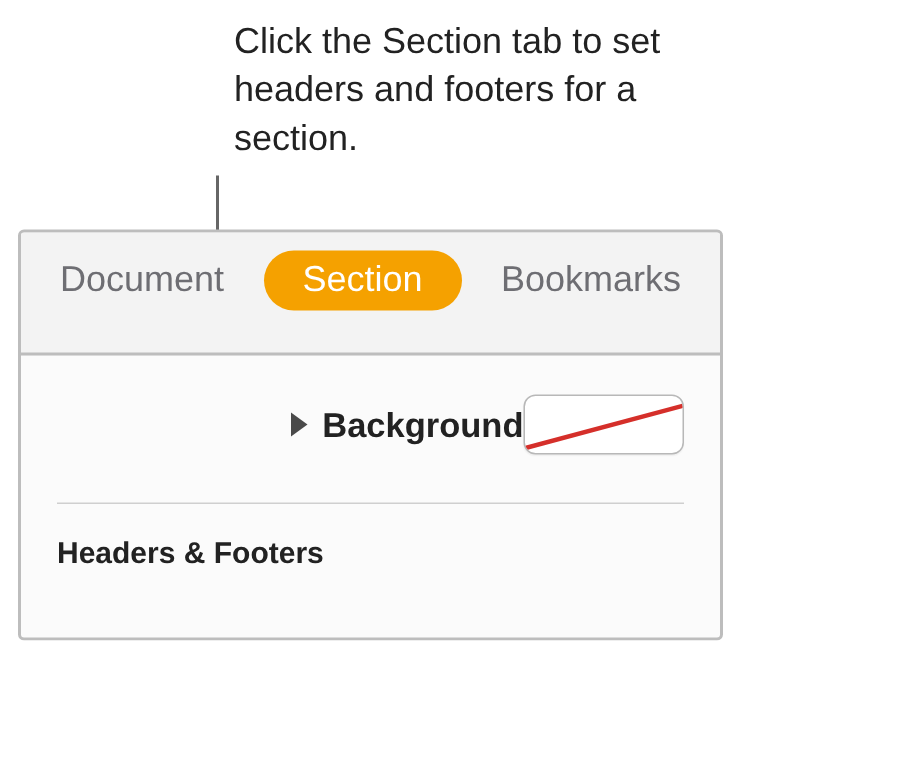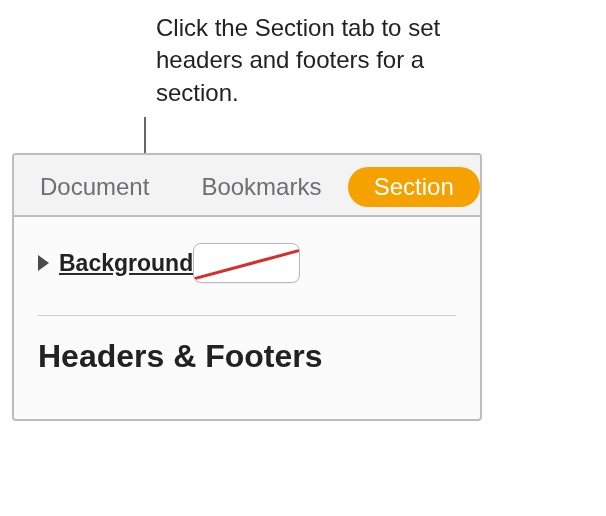--- a/index.html
+++ b/index.html
@@ -44,21 +44,21 @@
   .tabs {
     display: flex;
     align-items: flex-end;
     border-bottom: 2px solid #bdbdbd;
     background: #f3f3f3;
   }
   .tab {
     flex: 1 1 0;
     text-align: center;
     font-size: 24px;
-    padding: 12px 0 8px;
+    padding: 12px 0 28px;
     color: #6e6e73;
     cursor: pointer;
     user-select: none;
   }
   .tab.selected {
     color: #fff;
   }
   .tab .pill {
     display: inline-block;
     padding: 6px 26px;
@@ -66,23 +66,22 @@
   }
   .tab.selected .pill {
     background: #f5a100;
   }
   .body {
     padding: 18px 24px 26px 24px;
   }
   .row-bg {
     display: flex;
     align-items: center;
-    justify-content: flex-start;
+    justify-content: flex-end;
     padding: 8px 0 32px;
-    text-decoration: underline;
   }
   .disclo {
     display: flex;
     align-items: center;
     gap: 10px;
     font-size: 23px;
     font-weight: 600;
     color: #222;
     cursor: pointer;
   }
@@ -113,21 +112,21 @@
     border-top: 3px solid #d52f2a;
     transform-origin: center;
     transform: rotate(-15deg);
   }
   .divider {
     height: 0;
     border-top: 1px solid #cfcfcf;
     margin-bottom: 22px;
   }
   .section-title {
-    font-size: 32px;
+    font-size: 20px;
     font-weight: 600;
     color: #222;
     margin-bottom: 18px;
   }
   .check-row {
     display: flex;
     align-items: center;
     gap: 14px;
     font-size: 23px;
     color: #222;
@@ -169,25 +168,25 @@
     <div class="annotation-text">Click the Section tab to set headers and footers for a section.</div>
   </div>
   <div class="leader"></div>
 
   <div class="panel">
 
     <div class="tabs">
       <div class="tab">
         <span class="pill">Document</span>
       </div>
+      <div class="tab selected">
+        <span class="pill">Section</span>
+      </div>
       <div class="tab">
         <span class="pill">Bookmarks</span>
-      </div>
-      <div class="tab selected">
-        <span class="pill">Section</span>
       </div>
     </div>
 
     <div class="body">
 
       <div class="row-bg">
         <div class="disclo">
           <span class="chev"></span>
           <span>Background</span>
         </div>

